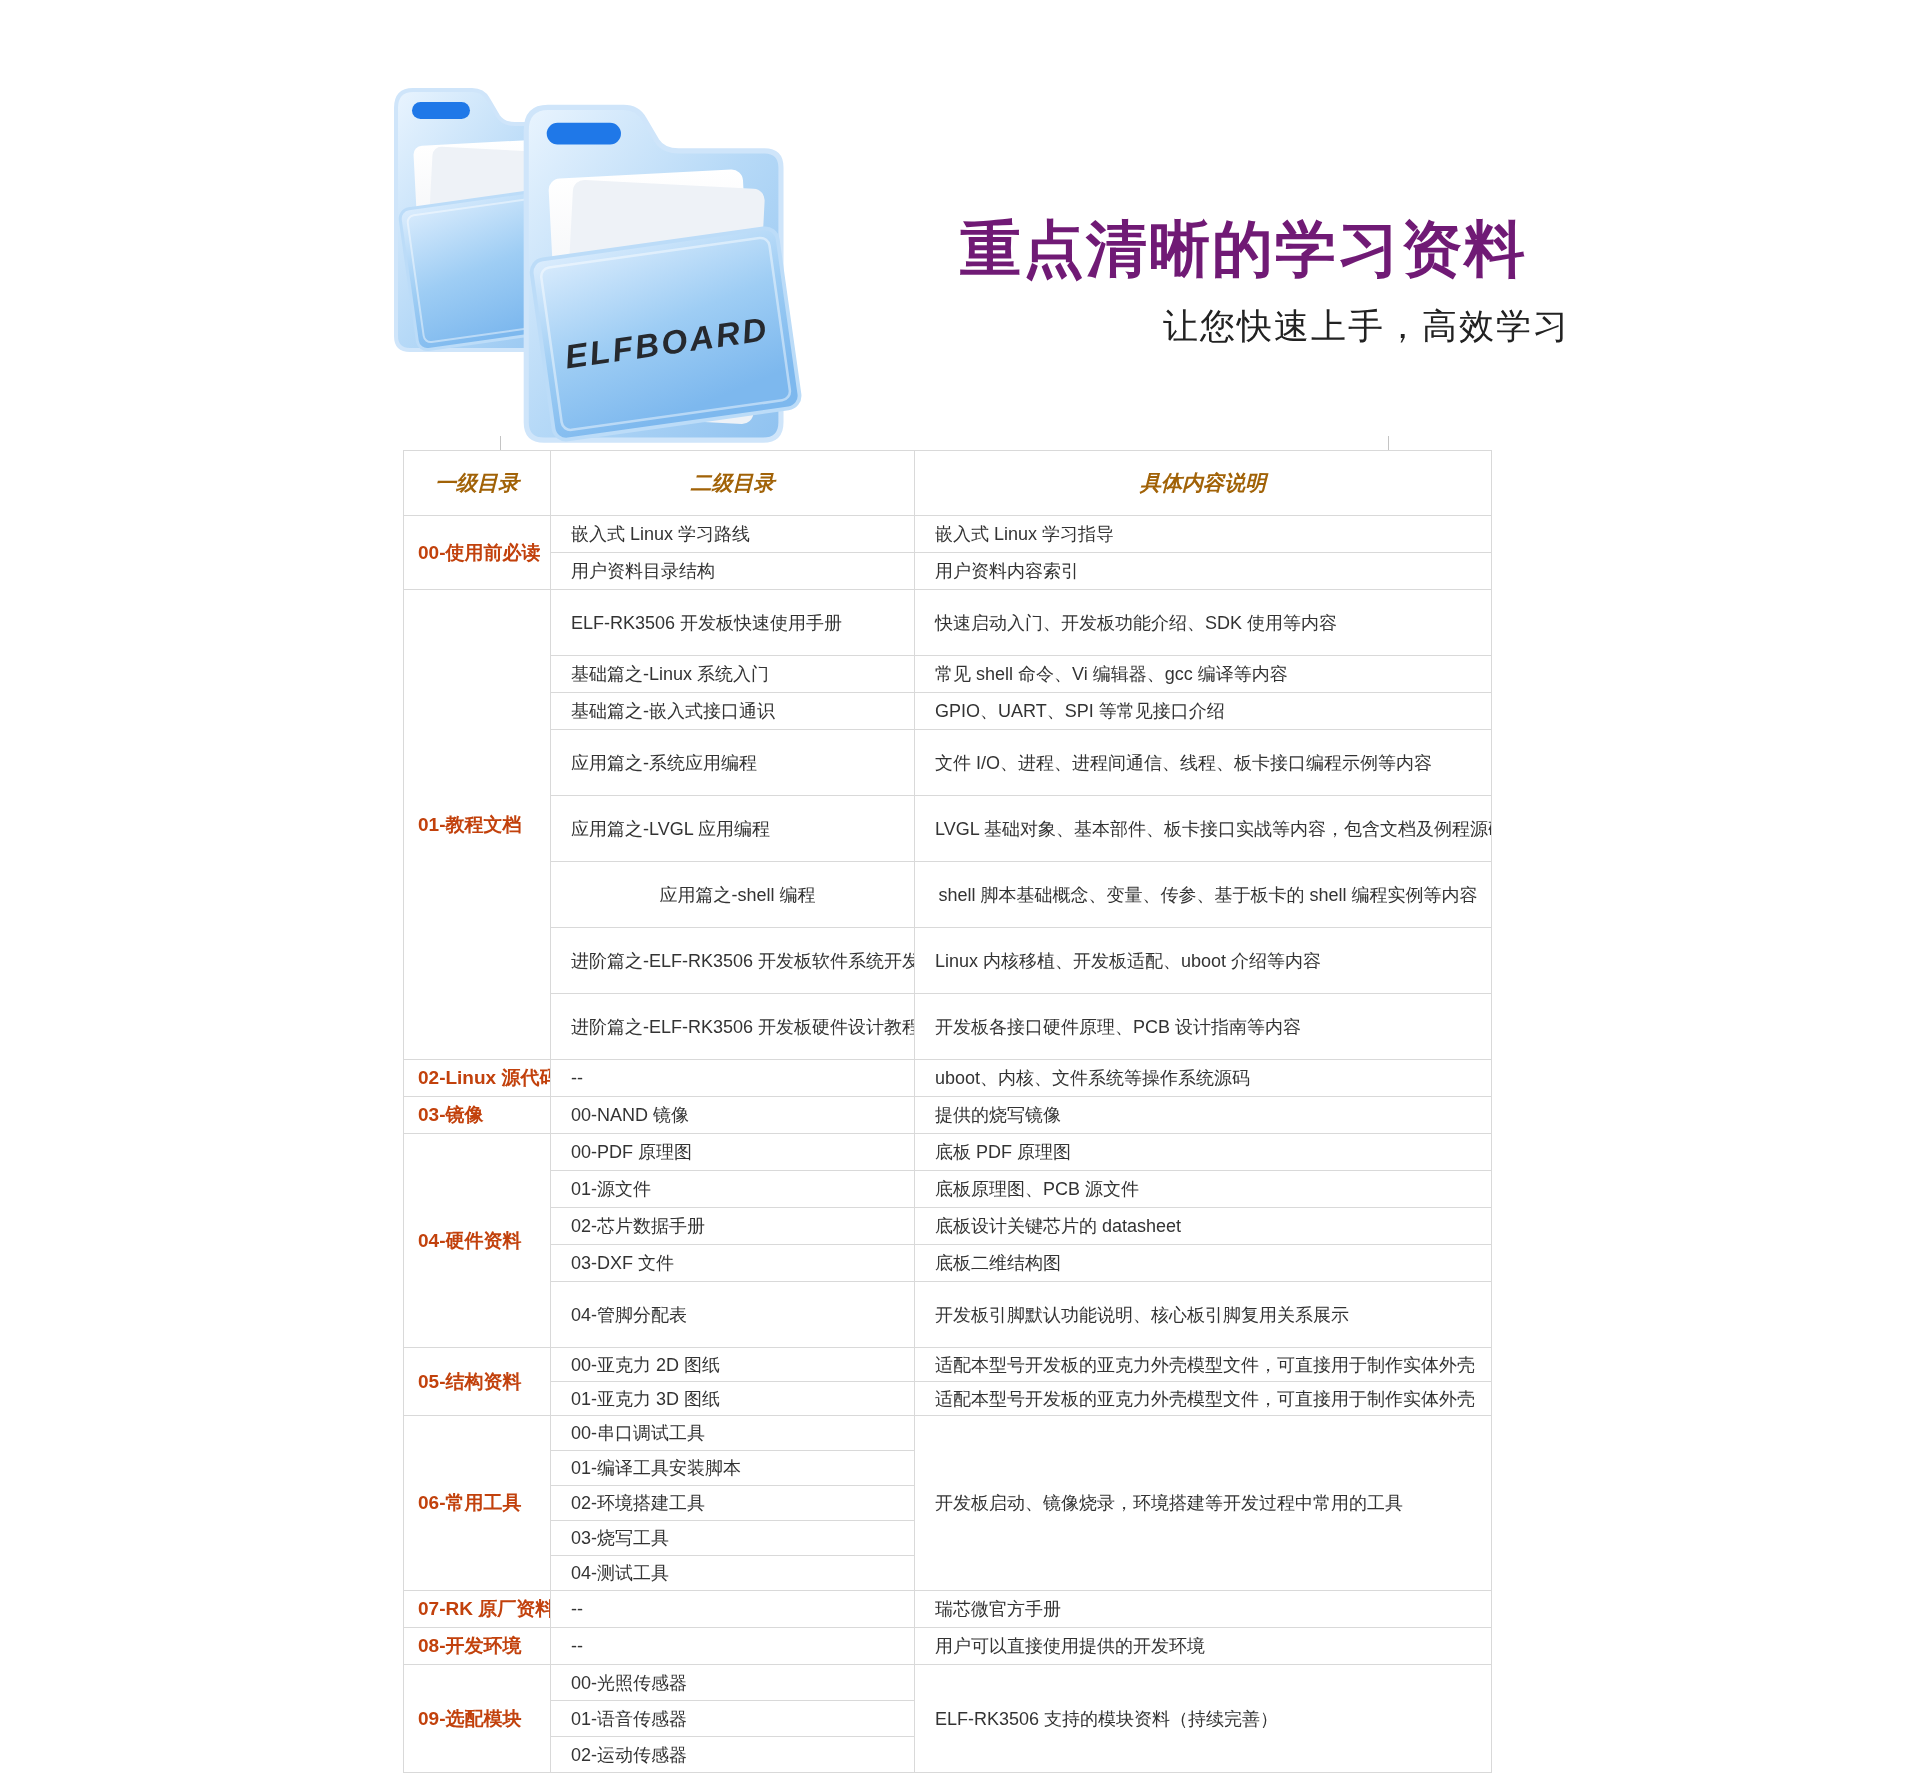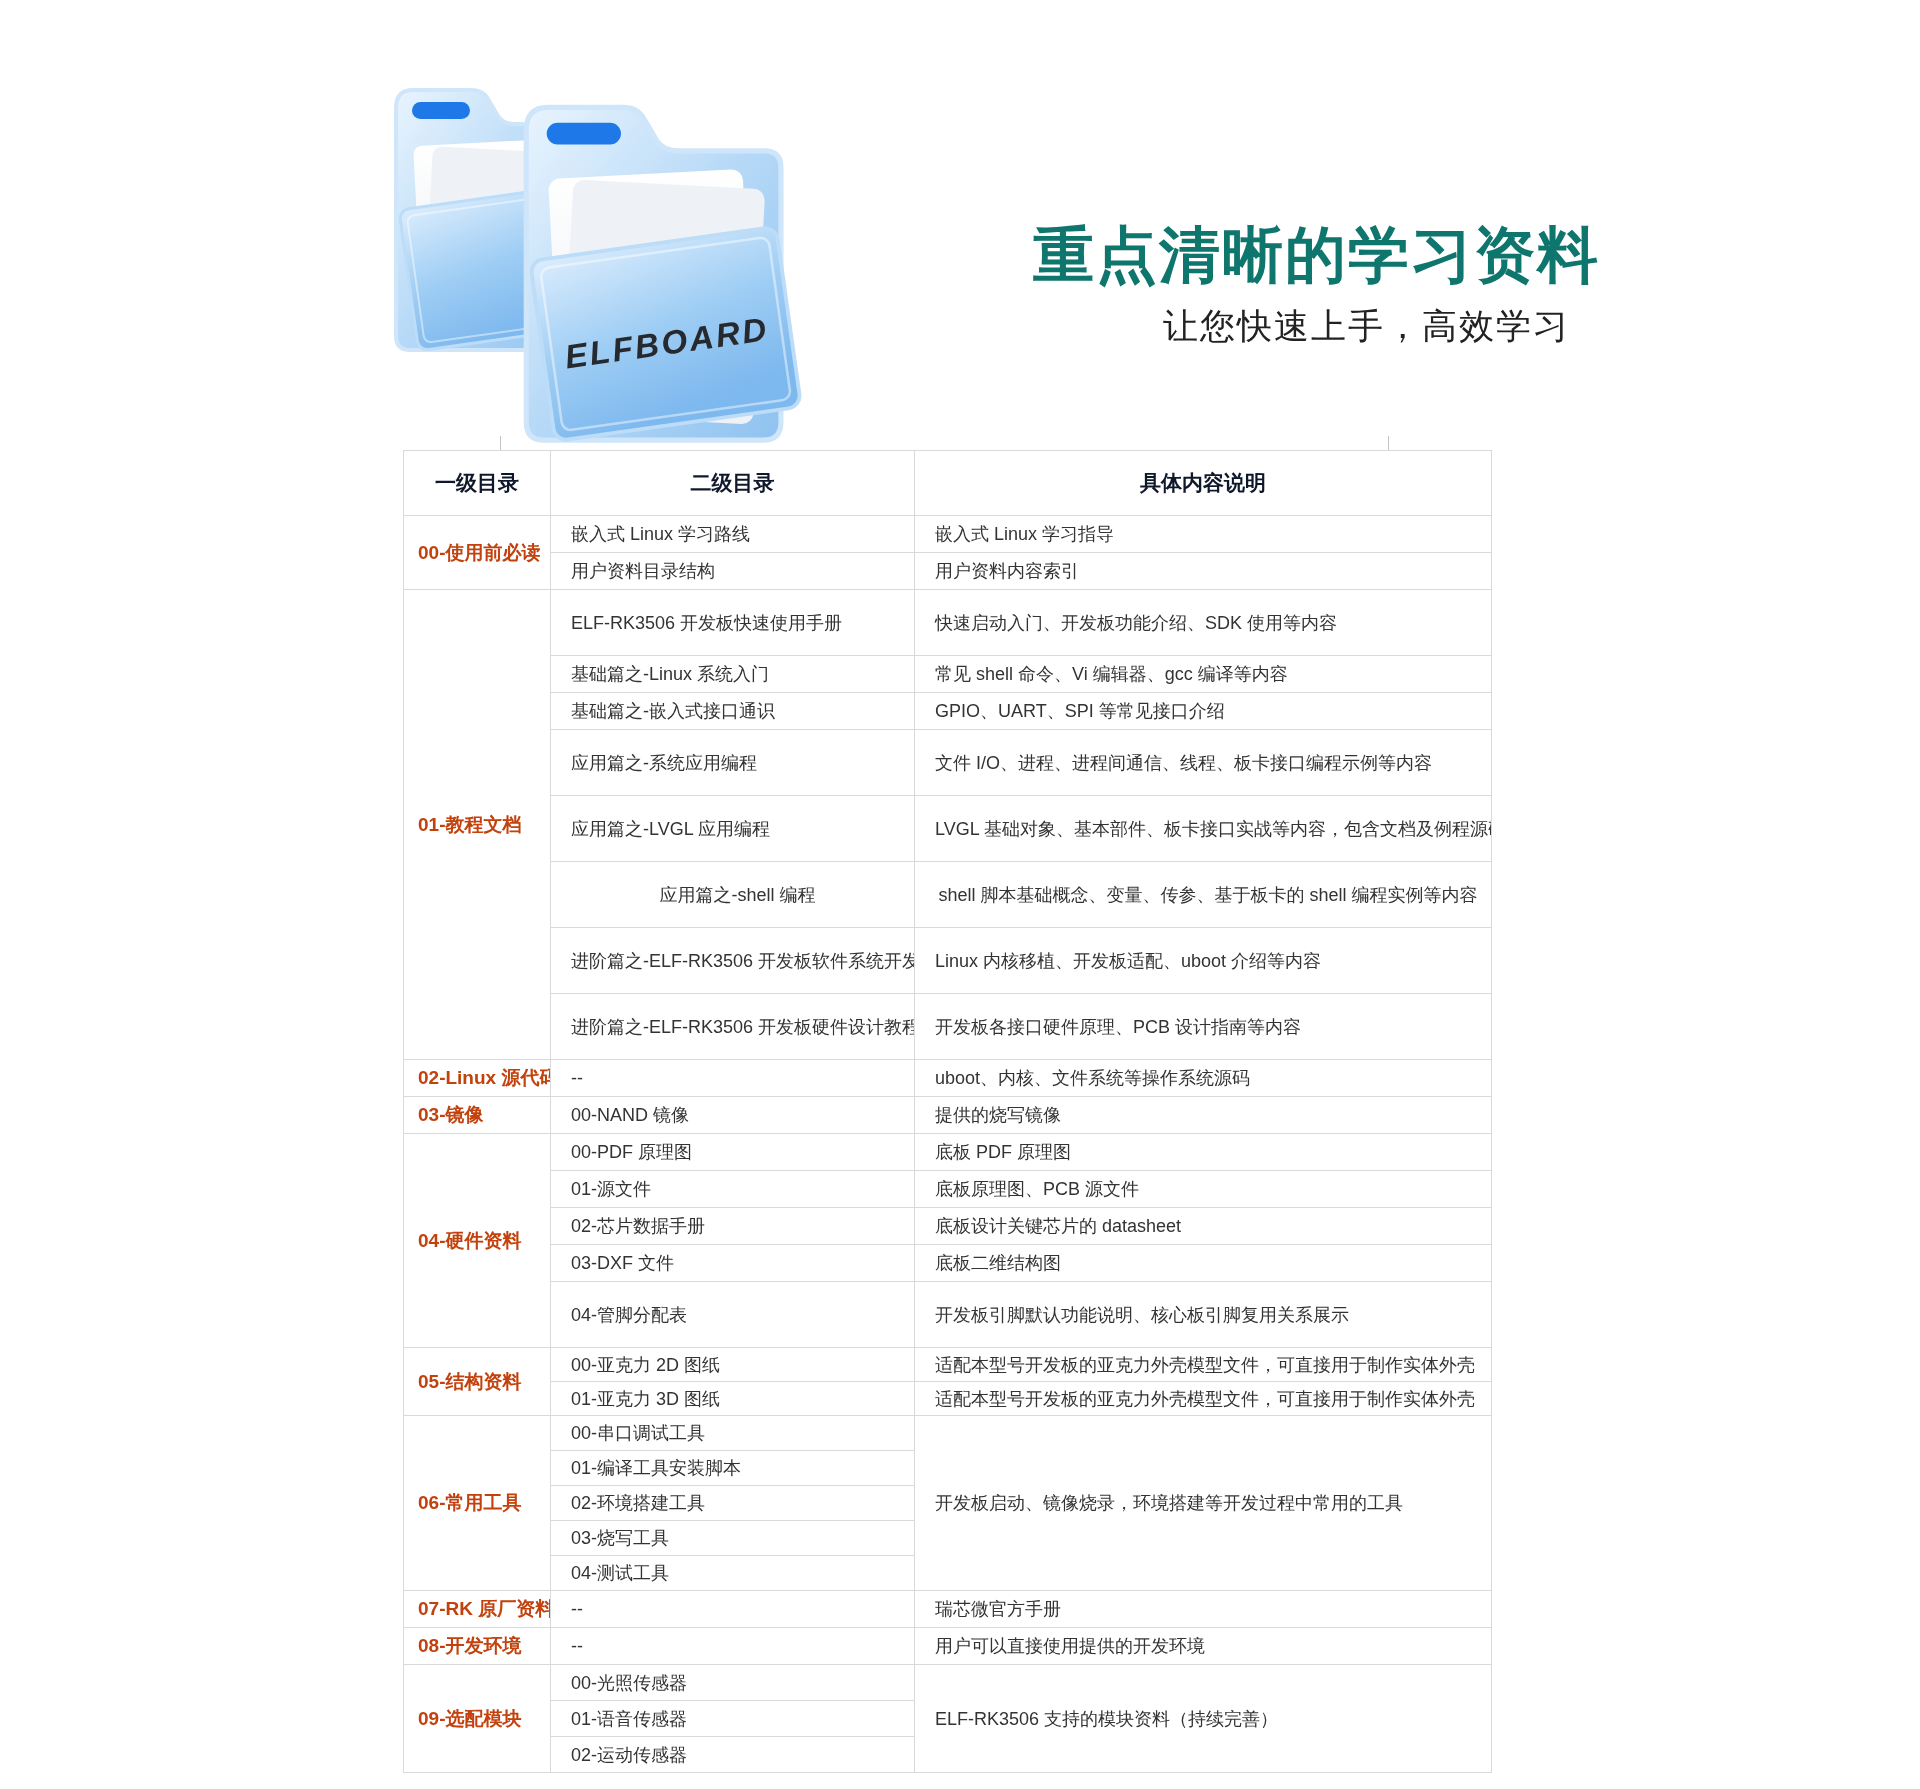--- a/index.html
+++ b/index.html
@@ -3,43 +3,43 @@
 <meta charset="utf-8">
 <style>
   html,body{margin:0;padding:0;background:#ffffff;}
   .page{
     position:relative;width:1920px;height:1789px;background:#ffffff;overflow:hidden;
     font-family:"Liberation Sans","DejaVu Sans",sans-serif;color:#333;
   }
   
   .folders{position:absolute;left:388px;top:78px;width:482px;height:372px;}
   .hero-title{
-    position:absolute;left:960px;top:174px;width:640px;
-    font-size:61px;font-weight:700;color:#0f766e;letter-spacing:2px;white-space:nowrap;text-align:right;
+    position:absolute;left:960px;top:168px;width:640px;
+    font-size:61px;font-weight:700;color:#701a75;letter-spacing:2px;white-space:nowrap;
   }
   .hero-subtitle{
     position:absolute;left:1163px;top:268px;width:500px;
     font-size:35px;font-weight:400;color:#222;letter-spacing:2px;white-space:nowrap;
   }
   
   .tick{position:absolute;width:1px;height:14px;background:#c4c4c4;top:436px;}
   .tick.t1{left:500px;}
   .tick.t2{left:1388px;}
   
   table.dir{
     position:absolute;left:403px;top:450px;width:1088px;
     border-collapse:collapse;table-layout:fixed;
     font-size:18px;color:#333;
   }
   table.dir th,table.dir td{
     border:1px solid #d9d9d9;vertical-align:middle;
     overflow:hidden;white-space:nowrap;
   }
   table.dir th{
-    height:62px;font-size:21px;font-weight:700;color:#0f172a;text-align:center;
+    height:62px;font-size:21px;font-weight:700;color:#a16207;text-align:center;font-style:italic;
   }
   td.lvl1{font-weight:700;color:#c2410c;font-size:19px;padding:0 8px 0 14px;}
   td.lvl2{padding:0 10px 0 20px;}
   td.desc{padding:0 10px 0 20px;}
 </style>
 </head>
 <body>
 
 <div class="page">
 

